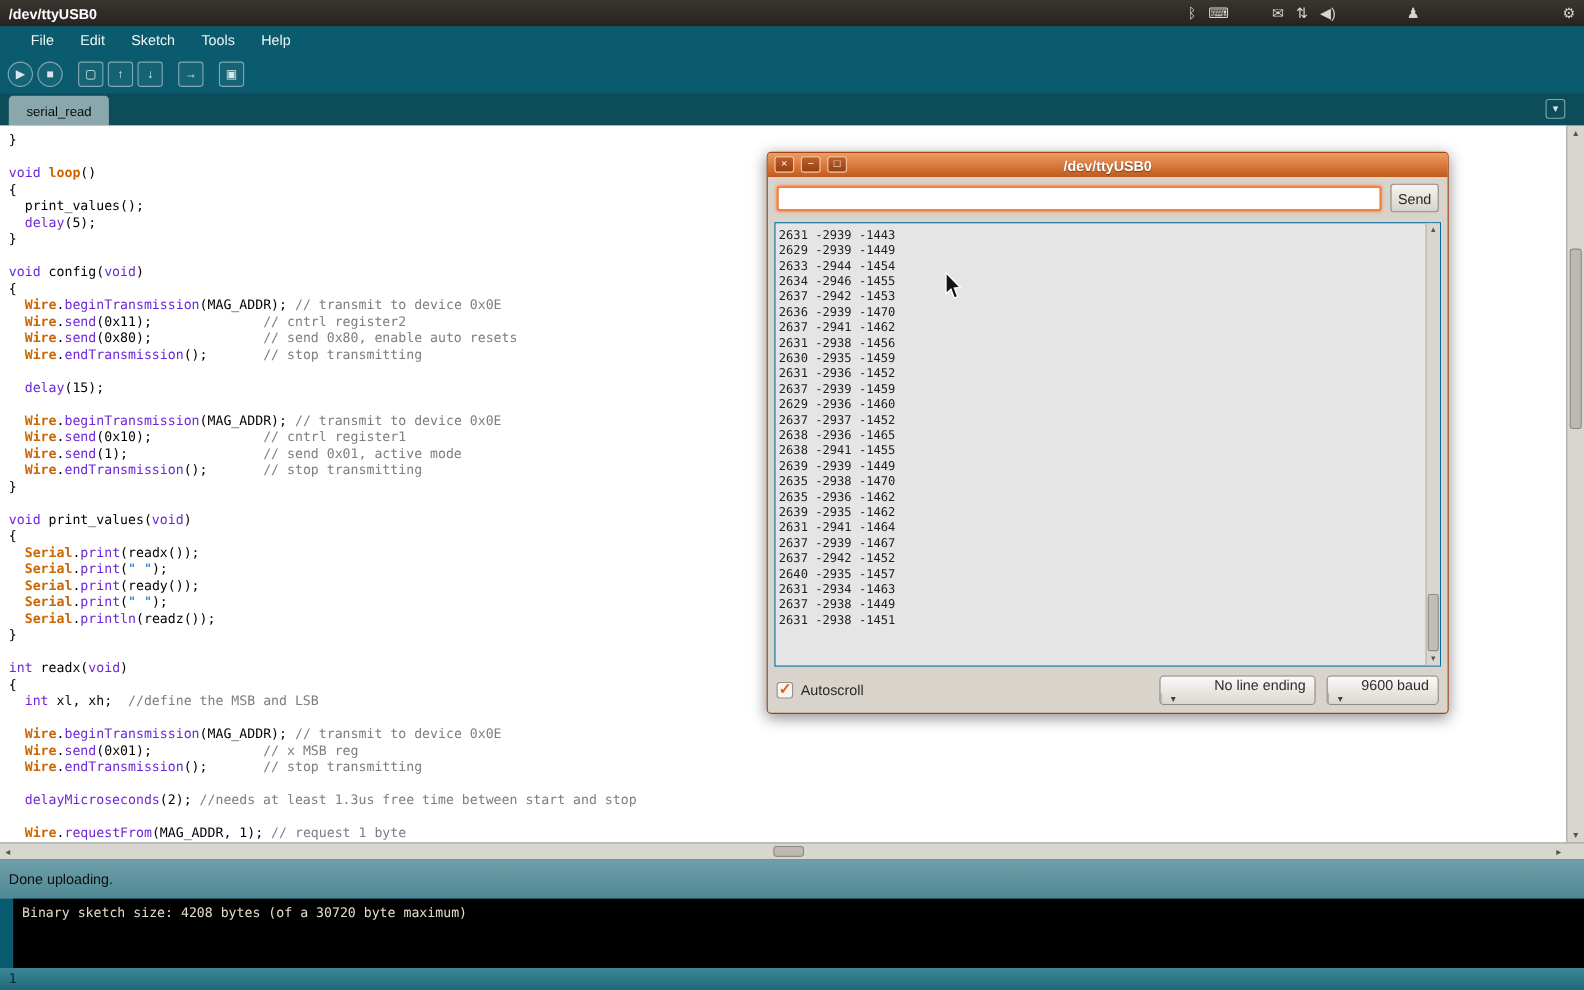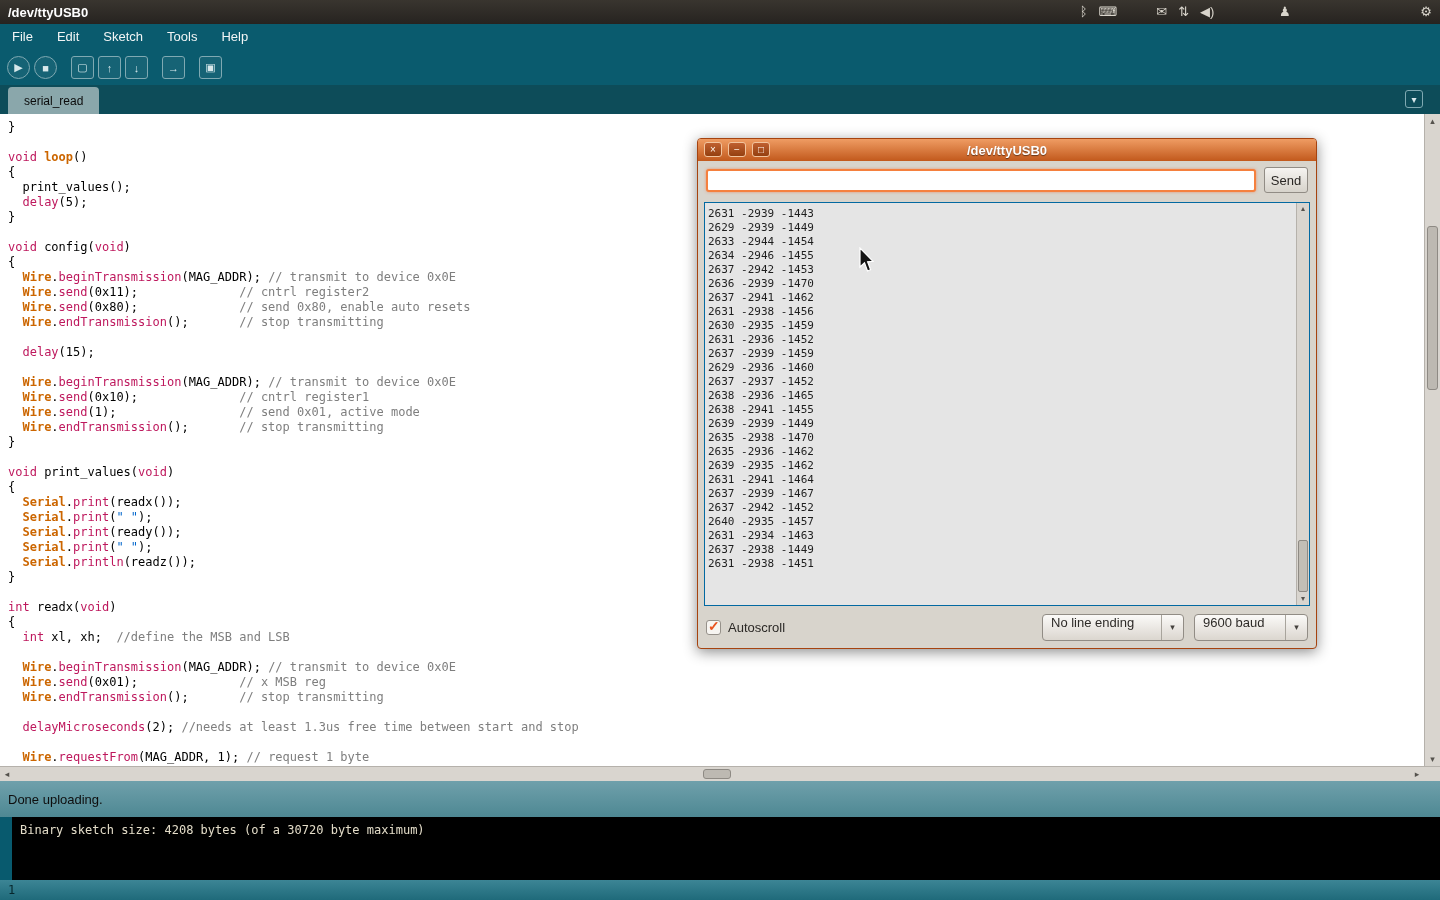--- a/index.html
+++ b/index.html
@@ -11,21 +11,21 @@
   .top-panel { position:absolute; left:0; top:0; width:1440px; height:24px;
     background:linear-gradient(#39352F,#262320); color:#EDEBE6; display:flex; align-items:center;
     padding:0 8px; font-size:13px; }
   .panel-title { font-weight:bold; color:#FFFFFF; }
   .panel-right { margin-left:auto; display:flex; align-items:center; gap:11px; }
   .panel-icon { color:#D9D5CC; font-size:13px; line-height:24px; }
   .panel-text { color:#F2F0EC; font-size:17px;margin-top:40px; }
 
   
   .menubar { position:absolute; left:0; top:24px; width:1440px; height:26px; background:#0A5B6E;
-    display:flex; align-items:center; padding-left:0; }
+    display:flex; align-items:center; padding-left:16px; }
   .menu-item { color:#F2F5F5; font-size:13px; padding:0 12px; line-height:26px; cursor:default; }
 
   .toolbar { position:absolute; left:0; top:50px; width:1440px; height:35px; background:#0A5B6E;
     display:flex; align-items:center; padding-left:7px; gap:4px; }
   .tool-btn { width:23px; height:23px; border:1px solid #7FA9B2; border-radius:3px;
     color:#D7E8EB; font-size:11px; display:flex; align-items:center; justify-content:center;
     background:rgba(255,255,255,0.05); cursor:pointer; }
   .tool-btn.round { border-radius:50%; }
   .tool-btn.gap { margin-left:10px; }
 
@@ -34,21 +34,21 @@
     font-size:12px; padding:0 16px; display:flex; align-items:center; border-radius:4px 4px 0 0; }
   .tab-menu-btn { position:absolute; right:17px; top:5px; width:18px; height:18px;
     border:1px solid #7FA9B2; border-radius:3px; color:#D7E8EB; font-size:10px;
     display:flex; align-items:center; justify-content:center; }
 
   
   .editor { position:absolute; left:0; top:114px; width:1424px; height:652px; background:#FFFFFF; overflow:hidden; }
   .code { padding:6px 0 0 8px; font-family:"DejaVu Sans Mono", monospace; font-size:12px;
     line-height:15px; white-space:pre; color:#000; }
   .code-line { height:15px; }
-  .code .k { color:#be185d; }
+  .code .k { color:#6d28d9; }
   .code .b { color:#CC6600; font-weight:bold; }
   .code .c { color:#7E7E7E; }
   .code .s { color:#0066CC; }
 
   
   .vscroll { position:absolute; right:0; top:114px; width:16px; height:652px; background:#D9D5CF;
     border-left:1px solid #B5B1AB; }
   .vscroll .arrow { position:absolute; left:0; width:15px; height:14px; text-align:center;
     font-size:9px; color:#55524D; line-height:14px; }
   .vscroll .arrow.up { top:0; }
@@ -108,28 +108,28 @@
   .sm-thumb { position:absolute; left:1px; bottom:13px; width:10px; height:52px; background:#C2BEB6;
     border:1px solid #8E8A84; border-radius:2px; }
   .sm-bottomrow { position:absolute; left:8px; right:8px; bottom:7px; height:28px;
     display:flex; align-items:center; }
   .sm-checkbox { width:15px; height:15px; background:#F7F5F1; border:1px solid #96918A;
     border-radius:3px; margin-right:7px; position:relative; cursor:pointer; }
   .sm-checkbox .chk { position:absolute; left:1px; top:-3px; color:#E95420; font-size:14px;
     font-weight:bold; }
   .sm-autoscroll-label { font-size:13px; color:#2B2825; }
   .sm-spacer { flex:1; }
-  .dropdown { display:flex; align-items:flex-start; background:linear-gradient(#FBFAF8,#DBD6CF);
-    border:1px solid #918C85; border-radius:4px; height:27px; cursor:pointer; }
+  .dropdown { display:flex; align-items:flex-end; background:linear-gradient(#FBFAF8,#DBD6CF);
+    border:1px solid #918C85; border-radius:4px; height:27px; cursor:pointer;flex-direction:column; }
   .dropdown + .dropdown { margin-left:10px; }
   .dd-label { padding:0 8px; font-size:13px; color:#2E2B28; flex:1; white-space:nowrap; }
   .dd-arrow { width:22px; align-self:stretch; border-left:1px solid #A8A49C; display:flex;
     align-items:center; justify-content:center; font-size:9px; color:#45423E; }
   .dd-line-ending { width:142px; }
-  .dd-baud { width:114px; }
+  .dd-baud { width:102px; }
 
   .mouse-cursor { position:absolute; left:858px; top:247px; z-index:50; pointer-events:none; }
 </style>
 </head>
 <body>
 
 <div class="screen">
 
   <div class="top-panel">
     <span class="panel-title">/dev/ttyUSB0</span>

